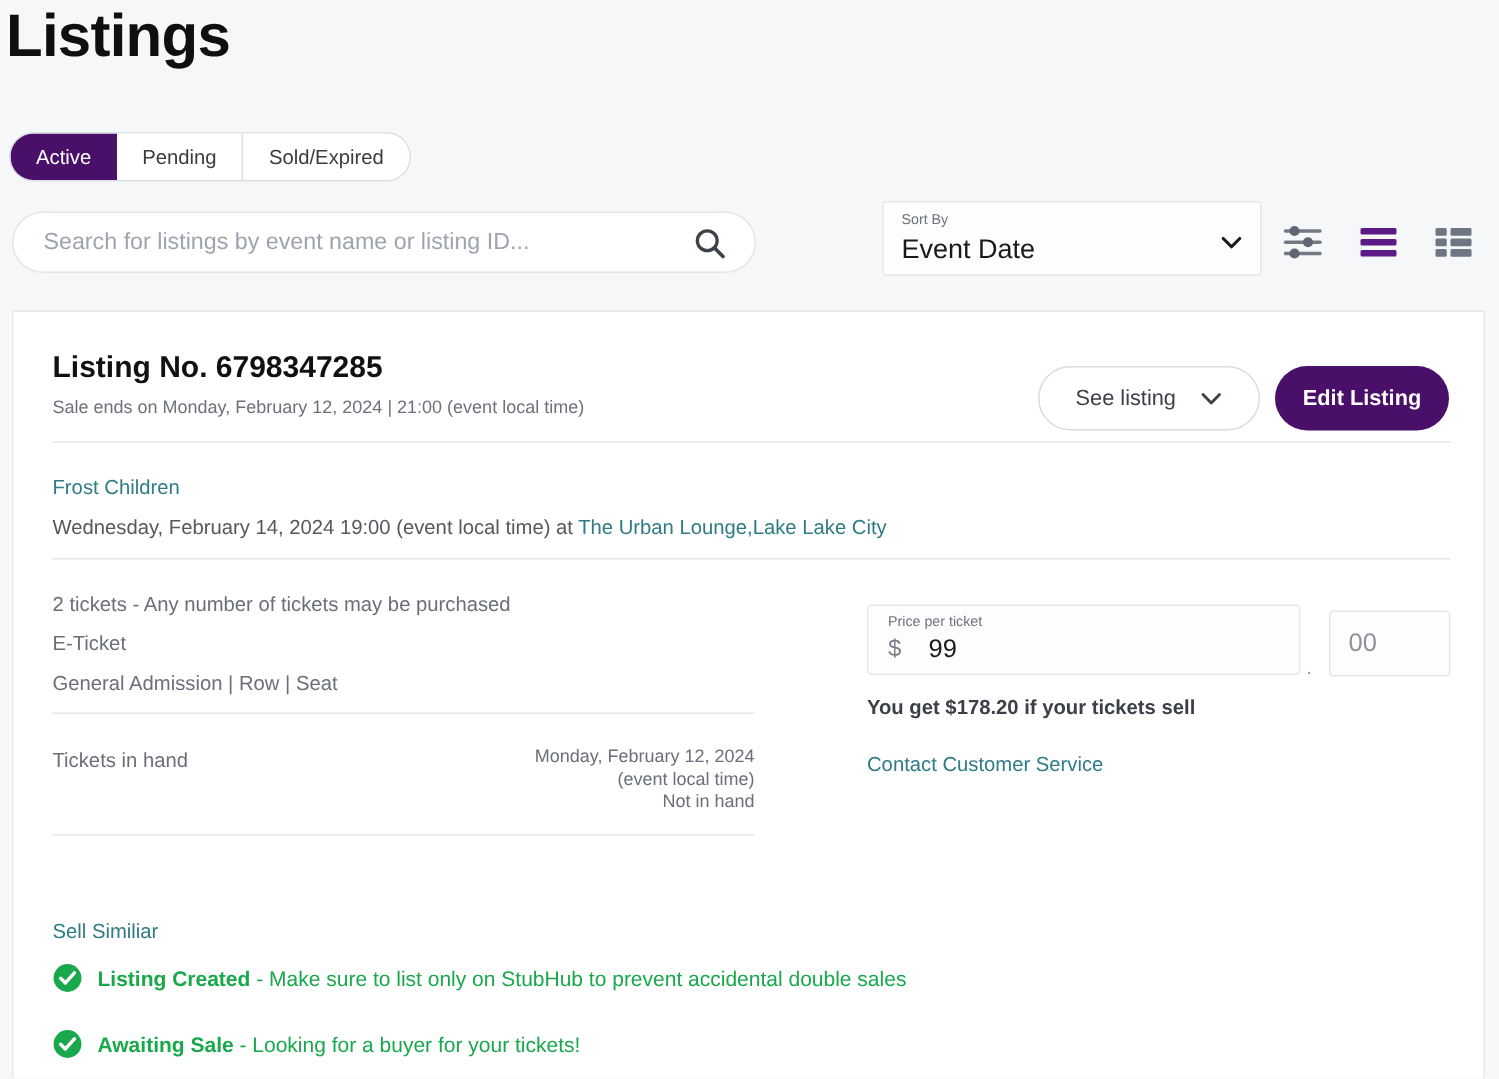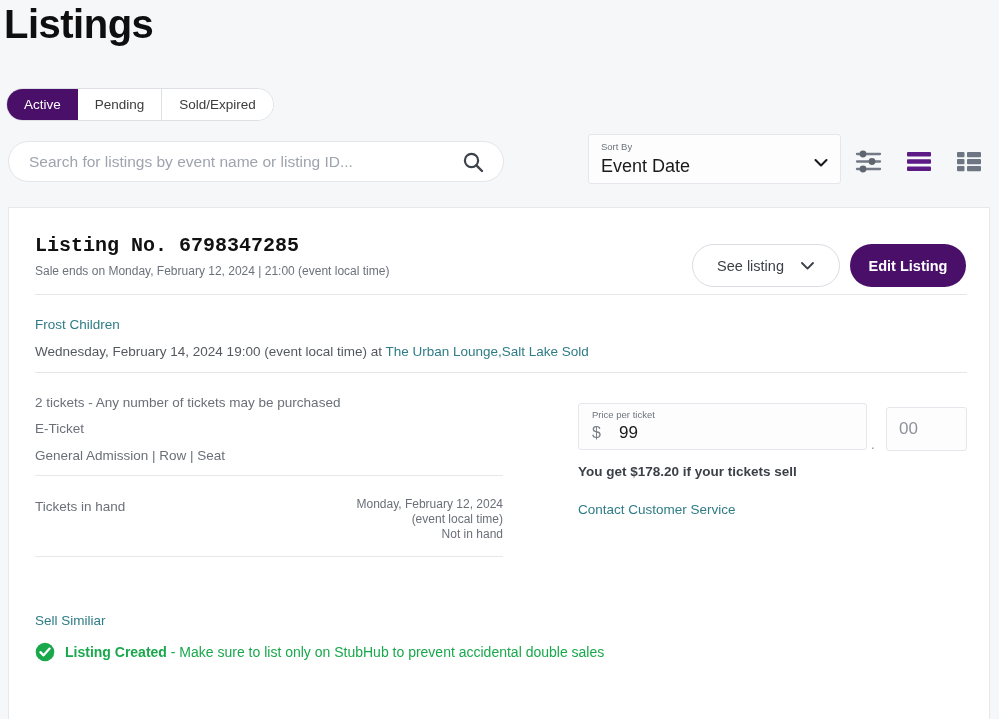--- a/index.html
+++ b/index.html
@@ -78,21 +78,21 @@
 
   
   .card {
     position: absolute; left: 8px; top: 207px;
     width: 982px; height: 512px;
     background: #ffffff; border: 1px solid #e6e8ec;
     border-bottom: none;
   }
   .listing-no {
     position: absolute; left: 26px; top: 26px;
-    font-size: 20px; font-weight: bold; color: #111; font-family: Liberation Mono, monospace;
+    font-size: 20px; font-weight: bold; color: #111;
   }
   .sale-ends {
     position: absolute; left: 26px; top: 56px;
     font-size: 12px; color: #6c727c;
   }
   .see-actions {
     position: absolute; left: 683px; top: 36px;
     width: 148px; height: 43px;
     border: 1px solid #d9dce1; border-radius: 22px;
     background: #fff; cursor: pointer;
@@ -269,21 +269,21 @@
       </span>
     </div>
 
     <button class="edit-listing">Edit Listing</button>
 
     <div class="divider-full" style="top:86px"></div>
 
     <div class="perf-link">Frost Children</div>
 
     <div class="event-line">
-      <span>Wednesday, February 14, 2024 19:00 (event local time) at </span><a>The Urban Lounge,</a><a>Salt Lake Sold</a>
+      <span>Wednesday, February 14, 2024 19:00 (event local time) at </span><a>The Urban Lounge,</a><a>Lake Lake City</a>
     </div>
 
     <div class="divider-full" style="top:164px"></div>
 
     <div class="tkt-qty">2 tickets - Any number of tickets may be purchased</div>
     <div class="tkt-type">E-Ticket</div>
     <div class="tkt-seat">General Admission | Row | Seat</div>
 
     <div class="divider-left" style="top:267px"></div>
 
@@ -314,15 +314,24 @@
     <div class="status-row" style="top:434px">
       <span class="ck">
         <svg width="20" height="20" viewBox="0 0 20 20">
           <circle cx="10" cy="10" r="9.3" fill="#19a84c"></circle>
           <path d="M5.4 10.2 L8.6 13.3 L14.6 6.6" stroke="#ffffff" stroke-width="2.3" fill="none" stroke-linecap="round" stroke-linejoin="round"></path>
         </svg>
       </span>
       <span class="status-text"><b>Listing Created</b><span> - Make sure to list only on StubHub to prevent accidental double sales</span></span>
     </div>
 
+    <div class="status-row" style="top:478px">
+      <span class="ck">
+        <svg width="20" height="20" viewBox="0 0 20 20">
+          <circle cx="10" cy="10" r="9.3" fill="#19a84c"></circle>
+          <path d="M5.4 10.2 L8.6 13.3 L14.6 6.6" stroke="#ffffff" stroke-width="2.3" fill="none" stroke-linecap="round" stroke-linejoin="round"></path>
+        </svg>
+      </span>
+      <span class="status-text"><b>Awaiting Sale</b><span> - Looking for a buyer for your tickets!</span></span>
+    </div>
 
   </div>
 </div>
 
 </body></html>

